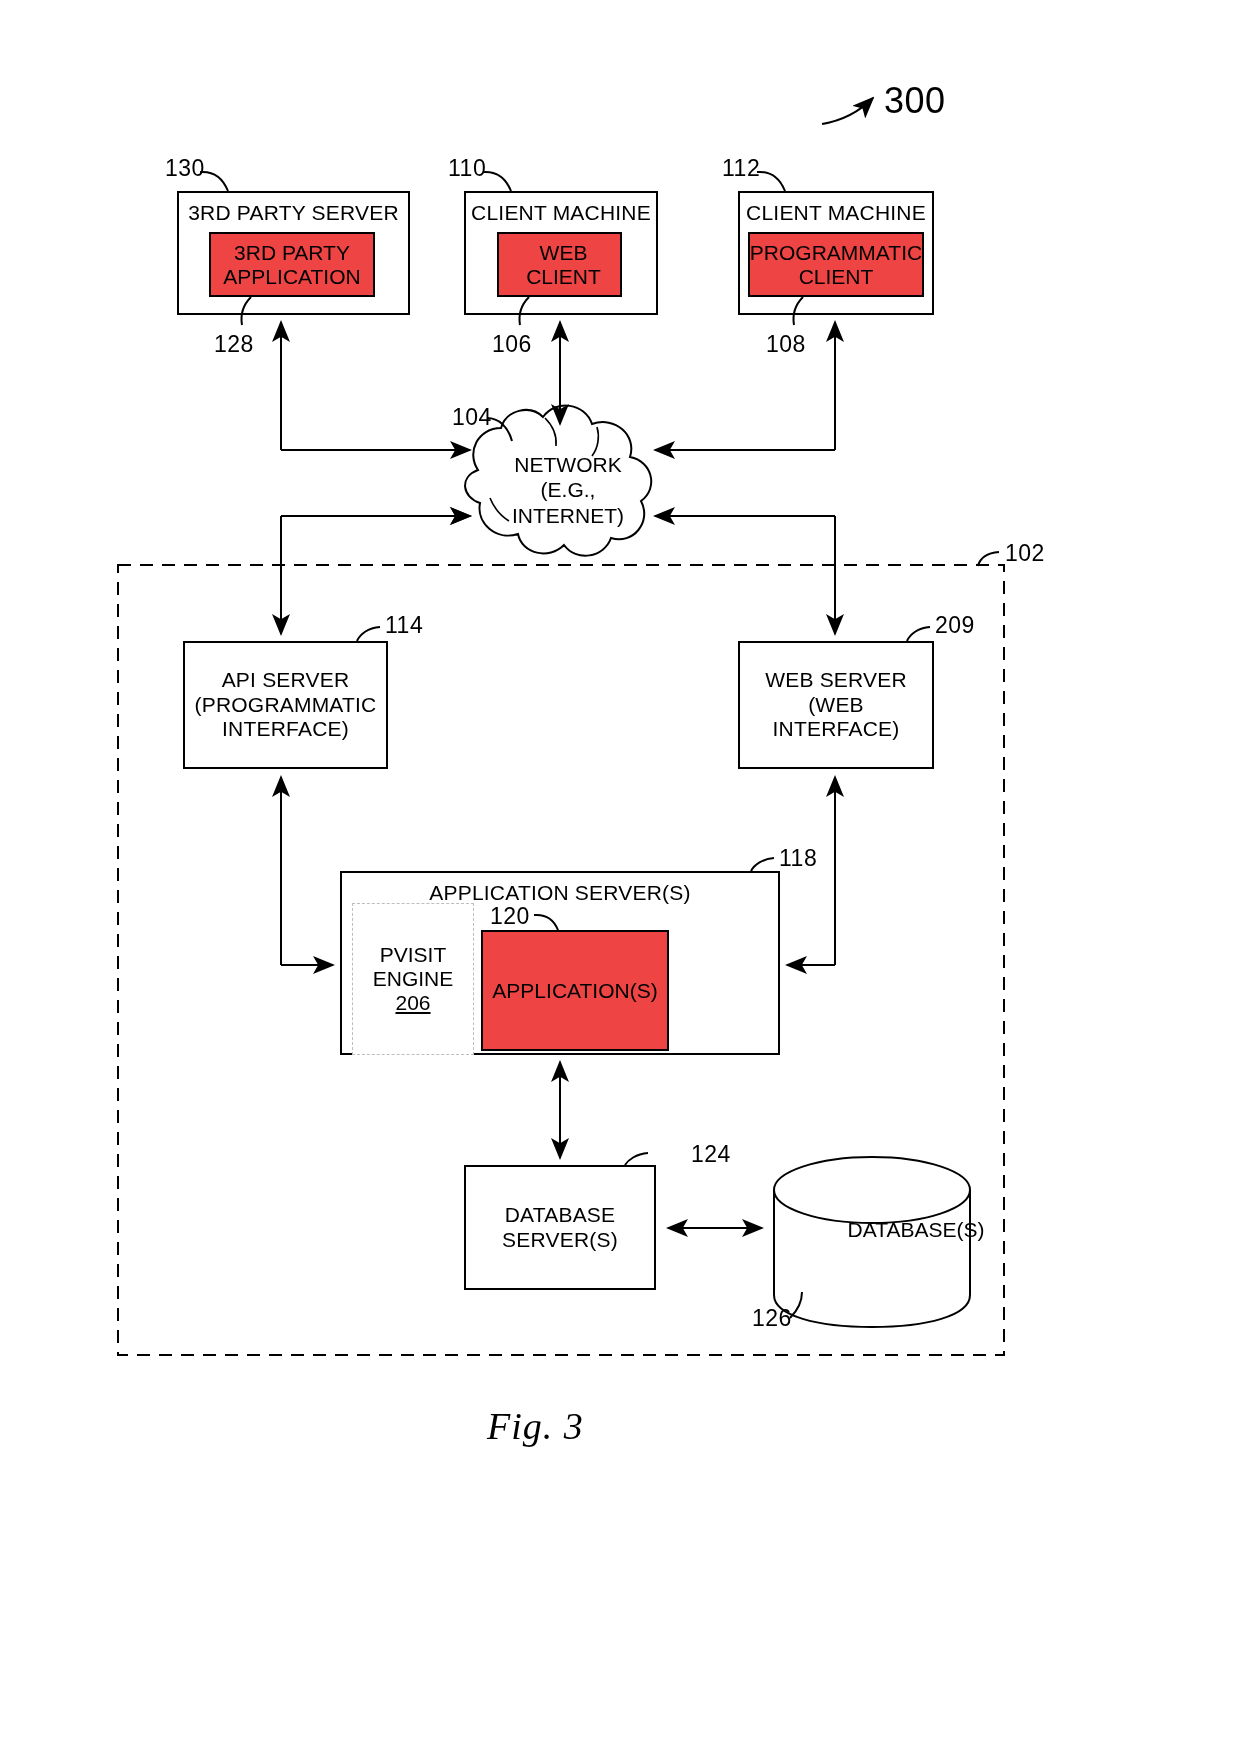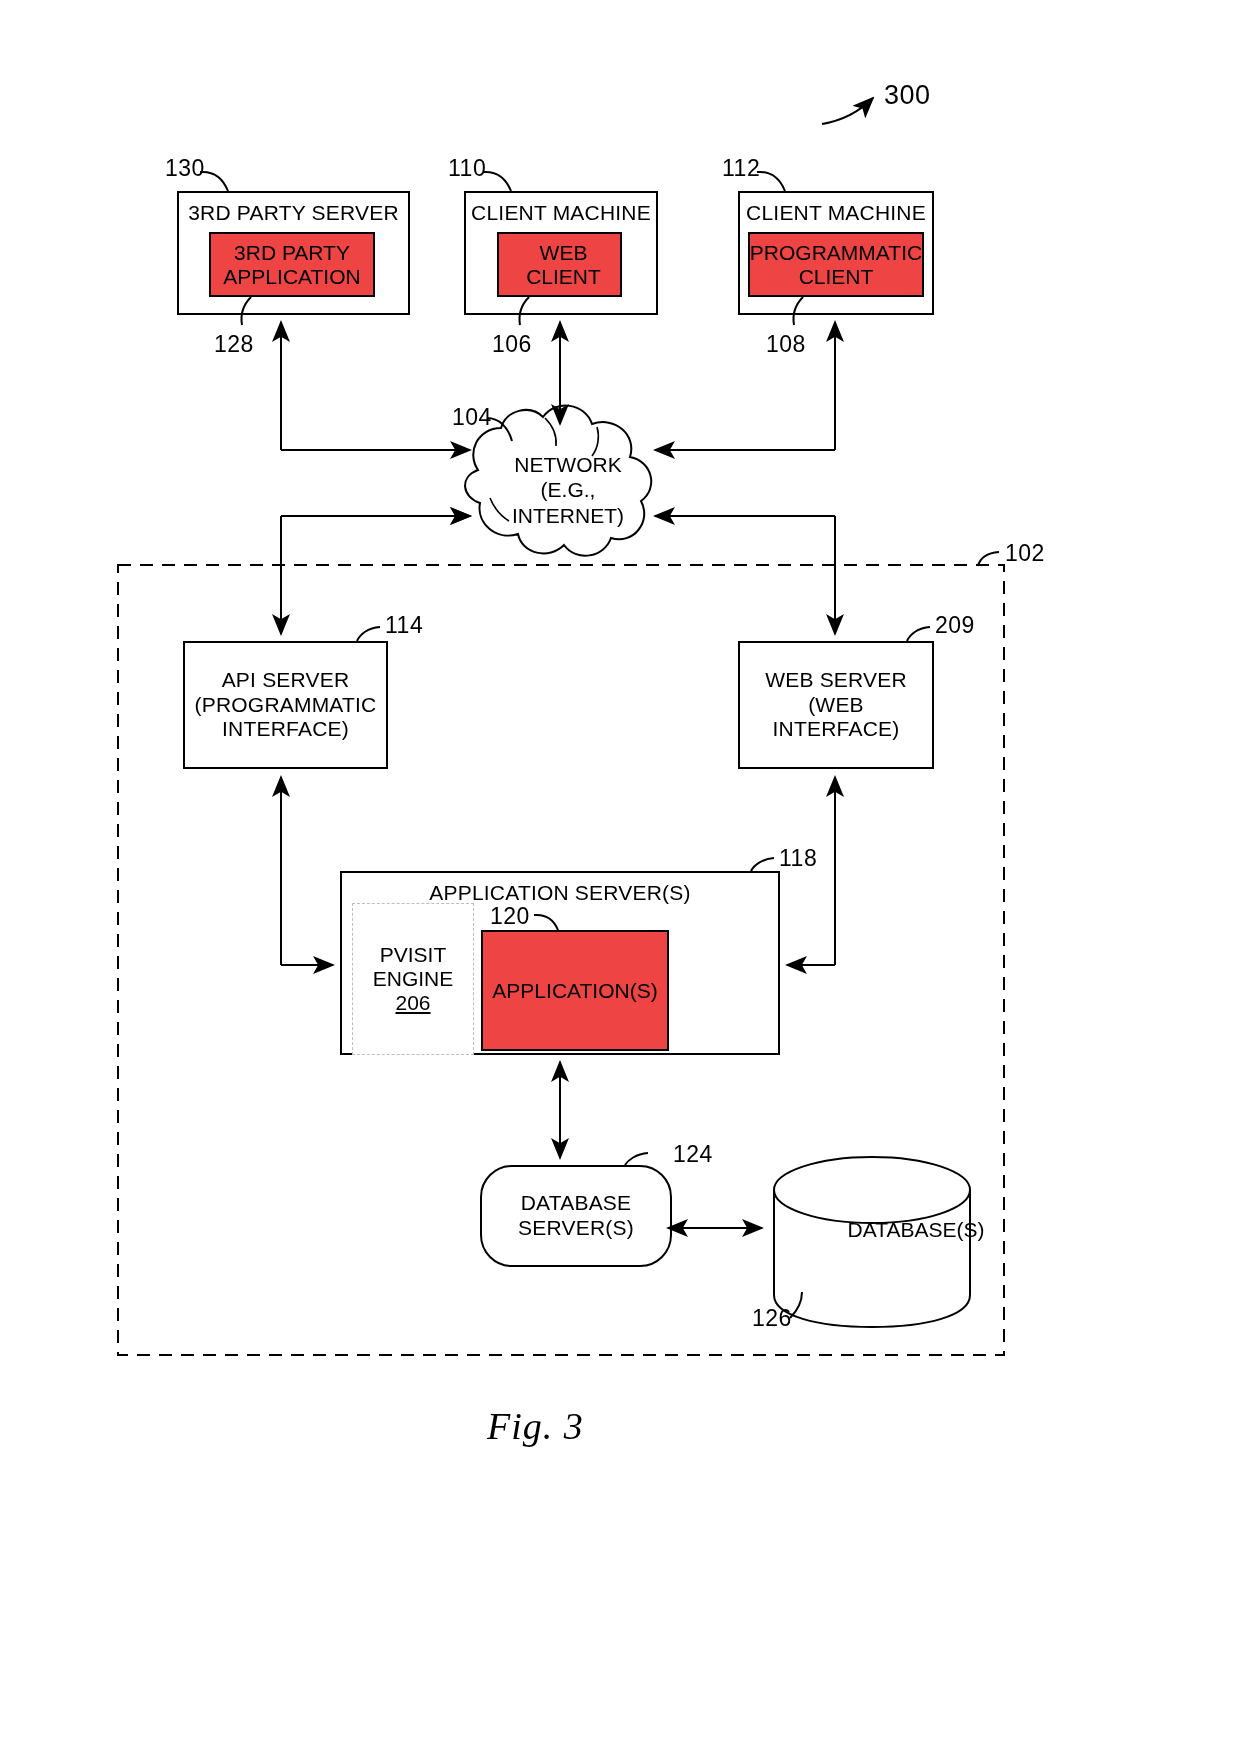--- a/index.html
+++ b/index.html
@@ -74,21 +74,21 @@
     pointer-events: none;
   }
   .txt18 { font-size: 21px; }
   .u { text-decoration: underline; }
 </style>
 </head>
 <body>
 
 <div id="figure">
 
-  <div class="refnum" style="left:884px; top:80px; font-size:27px;">300</div>
+  <div class="refnum" style="left:884px; top:80px; font-size:36px;">300</div>
 
   <div class="refnum" style="left:165px; top:155px;">130</div>
   <div class="node" style="left:177px; top:191px; width:233px; height:124px;">
     <div class="lbl txt18" style="margin-top:8px;">3RD PARTY SERVER</div>
   </div>
   <div class="inner centerbox" style="left:209px; top:232px; width:166px; height:65px;">
     <div class="lbl txt18">3RD PARTY
 APPLICATION</div>
   </div>
   <div class="refnum" style="left:214px; top:331px;">128</div>
@@ -147,22 +147,22 @@
     <div class="lbl txt18">PVISIT</div>
     <div class="lbl txt18">ENGINE</div>
     <div class="lbl txt18 u">206</div>
   </div>
 
   <div class="refnum" style="left:490px; top:903px;text-align:right;">120</div>
   <div class="inner centerbox" style="left:481px; top:930px; width:188px; height:121px;">
     <div class="lbl txt18">APPLICATION(S)</div>
   </div>
 
-  <div class="refnum" style="left:673px; top:1141px;">124</div>
-  <div class="node centerbox" style="left:480px; top:1165px; width:192px; height:102px;border-radius:32px;">
+  <div class="refnum" style="left:691px; top:1141px;">124</div>
+  <div class="node centerbox" style="left:464px; top:1165px; width:192px; height:125px;">
     <div class="lbl txt18" style="white-space:pre-line;">DATABASE
 SERVER(S)</div>
   </div>
 
   <div class="centerbox" style="position:absolute; left:774px; top:1200px; width:196px; height:60px;margin-left:44px;">
     <div class="lbl txt18">DATABASE(S)</div>
   </div>
   <div class="refnum" style="left:752px; top:1305px;">126</div>
 
   <div class="cap" style="left:487px; top:1404px;">Fig. 3</div>

